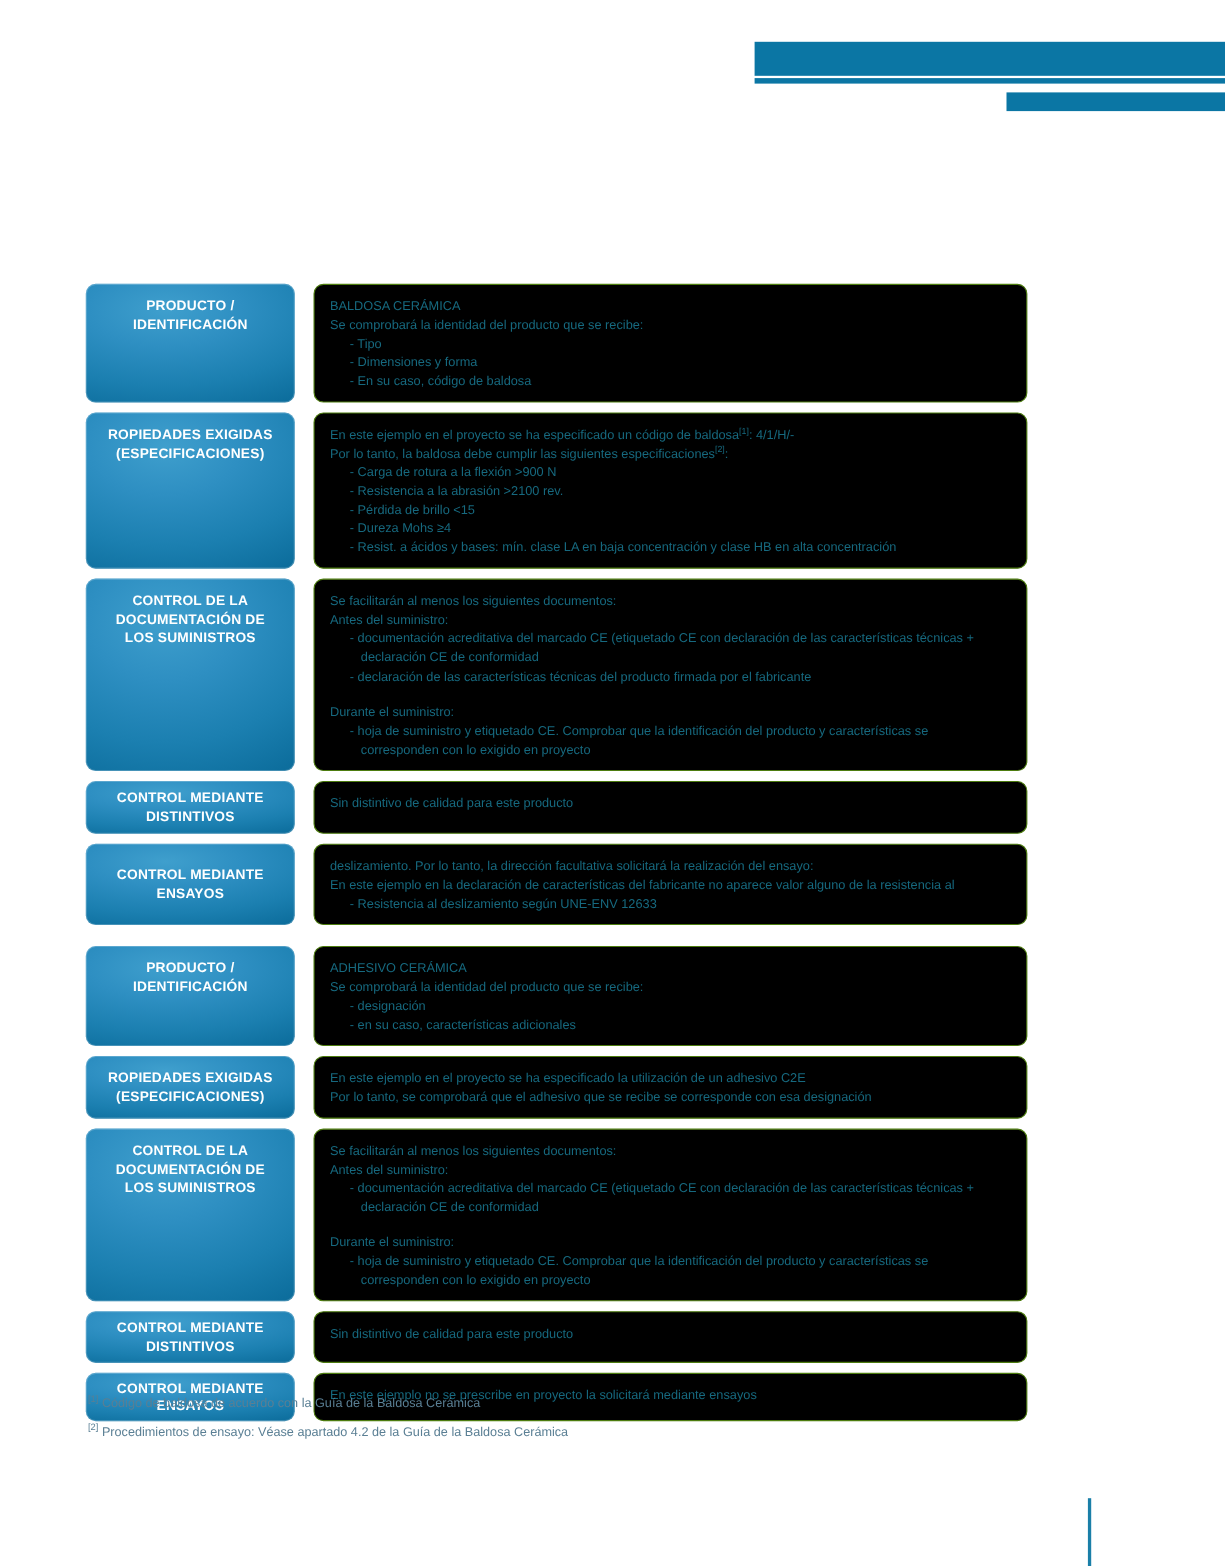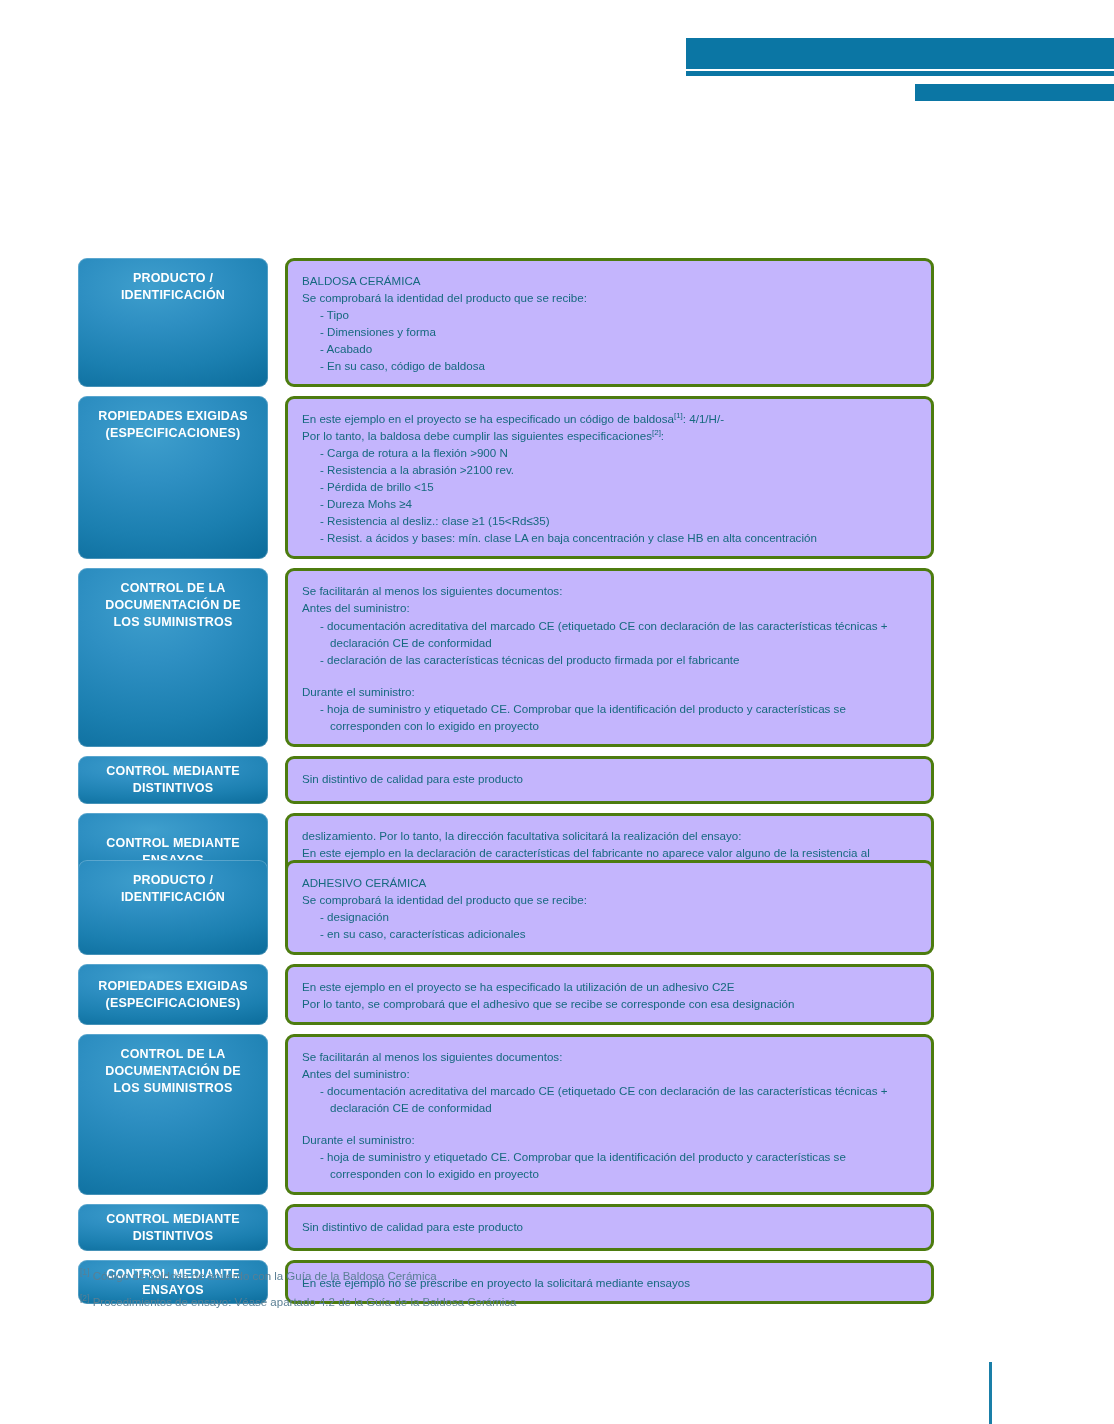--- a/index.html
+++ b/index.html
@@ -87,22 +87,22 @@
     letter-spacing: 0.2px;
     padding: 0 6px;
     white-space: pre-line;
   }
 
   .content-cell {
     flex: 1 1 auto;
     margin-left: 17px;
     margin-right: 70px;
     border-radius: 9px;
-    background: #c4b5fd;
-    border: 3px solid #4d7c0f;
+    background: #000000;
+    border: 1px solid #4d7c0f;
     box-sizing: border-box;
     padding: 11px 14px 10px 14px;
     color: #16697f;
     font-size: 11.6px;
     line-height: 1.47;
   }
 
   .content-cell .line { white-space: pre; }
   .content-cell .bullet { padding-left: 18px; white-space: pre; }
   .content-cell .cont   { padding-left: 28px; white-space: pre; }
@@ -148,37 +148,35 @@
     <div class="row h-112">
       <div class="label-cell">
         <div class="label-text">PRODUCTO /
 IDENTIFICACIÓN</div>
       </div>
       <div class="content-cell">
         <div class="line">BALDOSA CERÁMICA</div>
         <div class="line">Se comprobará la identidad del producto que se recibe:</div>
         <div class="bullet">- Tipo</div>
         <div class="bullet">- Dimensiones y forma</div>
-        <div class="bullet">- Acabado</div>
         <div class="bullet">- En su caso, código de baldosa</div>
       </div>
     </div>
     <div class="row h-145">
       <div class="label-cell">
         <div class="label-text">ROPIEDADES EXIGIDAS
 (ESPECIFICACIONES)</div>
       </div>
       <div class="content-cell">
         <div class="line">En este ejemplo en el proyecto se ha especificado un código de baldosa<sup>[1]</sup>: 4/1/H/-</div>
         <div class="line">Por lo tanto, la baldosa debe cumplir las siguientes especificaciones<sup>[2]</sup>:</div>
         <div class="bullet">- Carga de rotura a la flexión &gt;900 N</div>
         <div class="bullet">- Resistencia a la abrasión &gt;2100 rev.</div>
         <div class="bullet">- Pérdida de brillo &lt;15</div>
         <div class="bullet">- Dureza Mohs ≥4</div>
-        <div class="bullet">- Resistencia al desliz.: clase ≥1 (15&lt;Rd≤35)</div>
         <div class="bullet">- Resist. a ácidos y bases: mín. clase LA en baja concentración y clase HB en alta concentración</div>
       </div>
     </div>
     <div class="row h-152">
       <div class="label-cell">
         <div class="label-text">CONTROL DE LA
 DOCUMENTACIÓN DE
 LOS SUMINISTROS</div>
       </div>
       <div class="content-cell">

